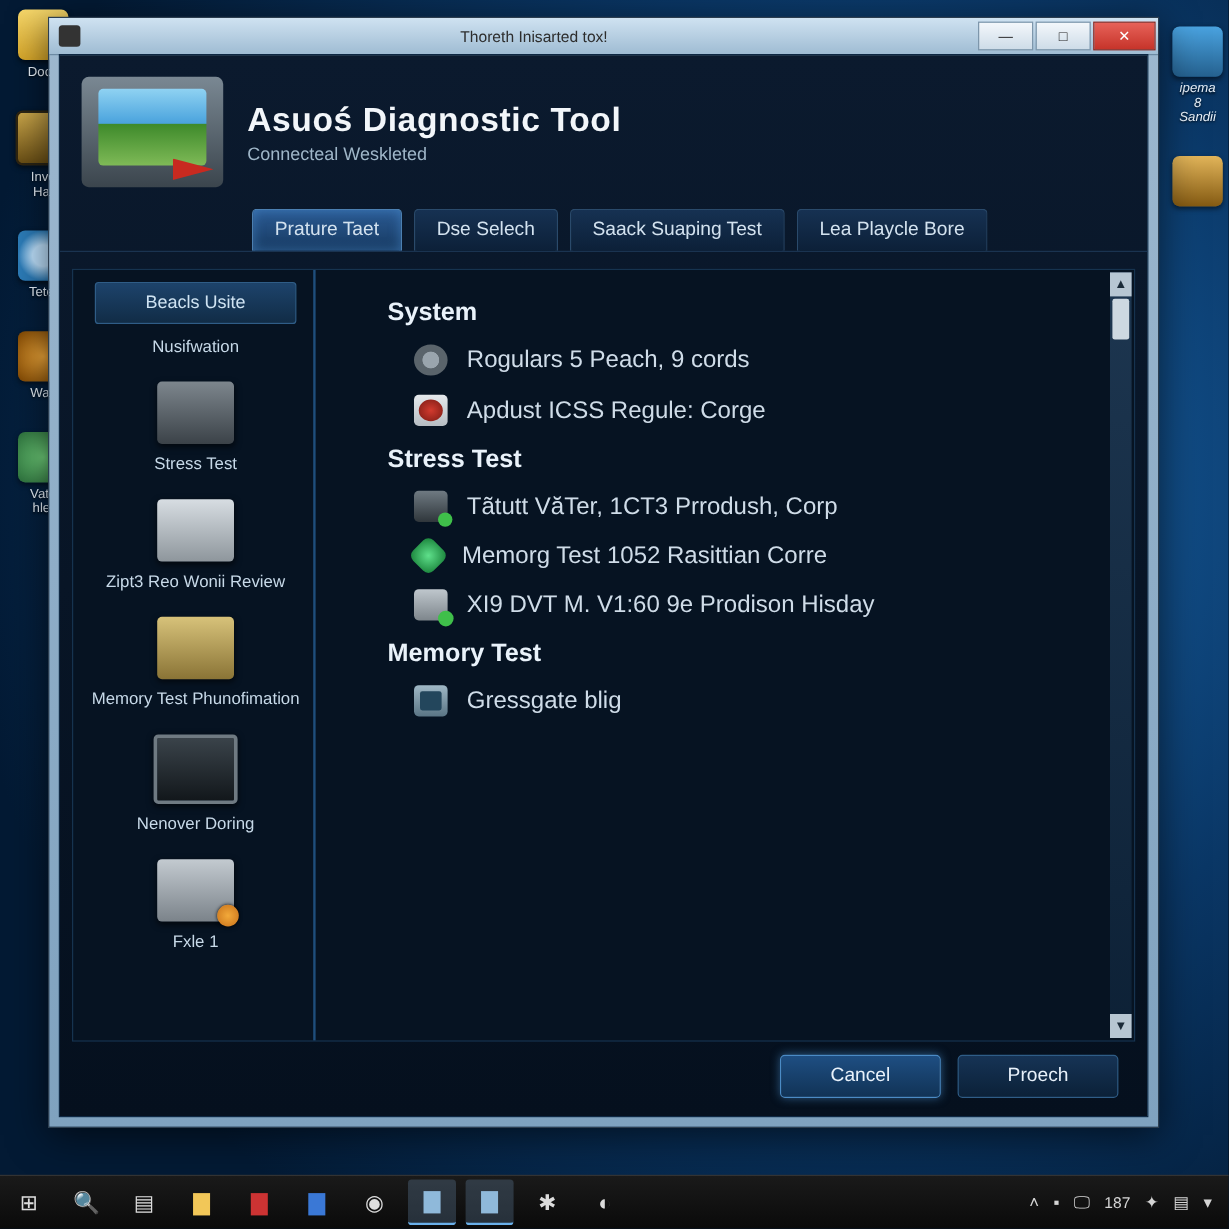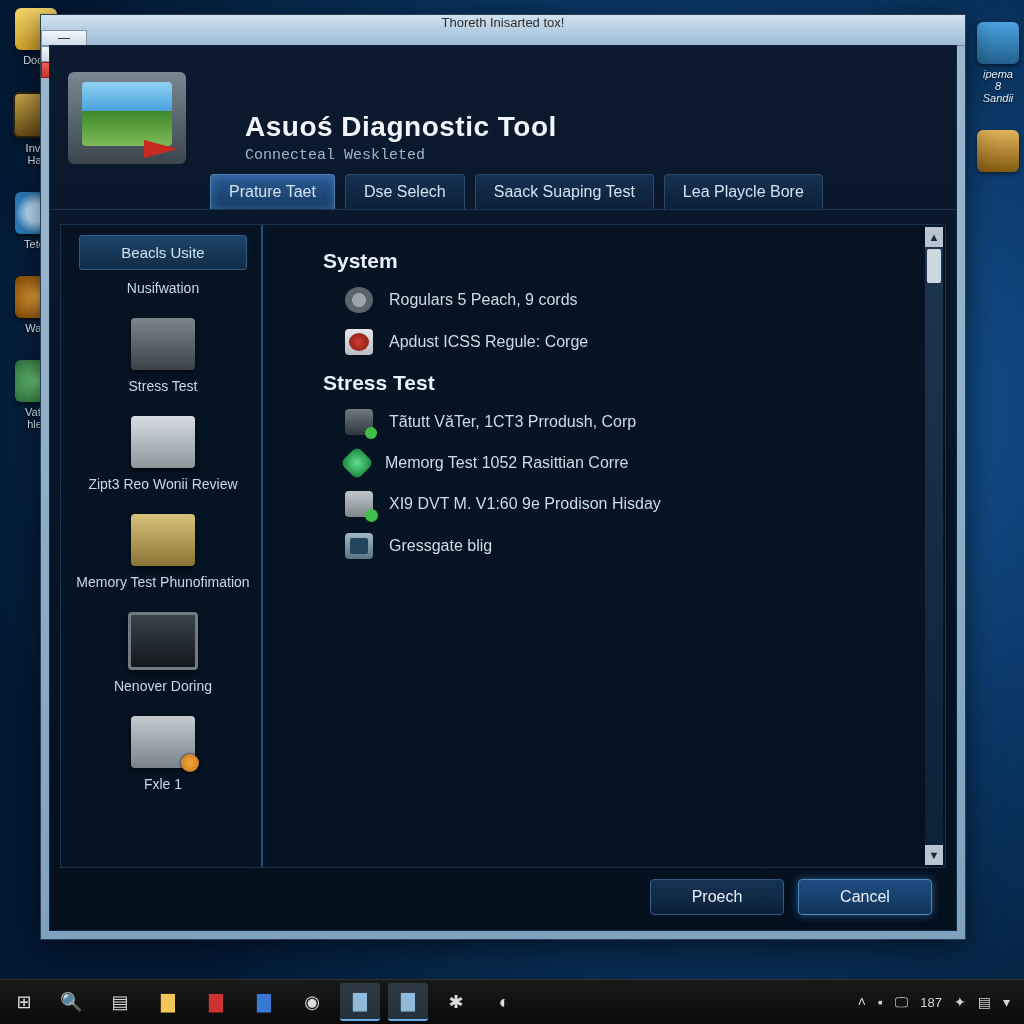--- a/index.html
+++ b/index.html
@@ -27,41 +27,41 @@
     color:#ddd;font-size:18px;border-radius:3px;}
   .tb-item.active{background:rgba(120,160,200,.25);border-bottom:2px solid #6ab0ea;}
   .tb-sep{flex:1;}
   .tb-tray{display:flex;align-items:center;color:#d5d5d5;font-size:13px;padding-right:8px;}
   .tb-tray span{margin:0 6px;}
   .tb-tray .tray-ico{font-size:14px;}
 
   
   .win{position:absolute;left:40px;top:14px;width:924px;height:924px;
     background:linear-gradient(#9db8cf,#7fa2bf);border:1px solid #2c3e50;box-shadow:0 6px 30px rgba(0,0,0,.6);}
-  .titlebar{height:30px;background:linear-gradient(#cfe2f1,#9fbcd3);display:flex;
-    font-size:13px;color:#222;border-bottom:1px solid #6c8aa3;flex-direction:column;}
+  .titlebar{height:30px;background:linear-gradient(#cfe2f1,#9fbcd3);display:flex;align-items:center;
+    font-size:13px;color:#222;border-bottom:1px solid #6c8aa3;}
   .titlebar .t-ico{width:18px;height:18px;margin:0 8px;background:#333;border-radius:3px;}
   .titlebar .t-txt{flex:1;text-align:center;color:#2d2d2d;}
   .win-btn{width:44px;height:22px;margin-right:2px;background:linear-gradient(#f3f7fb,#cedce8);
     border:1px solid #7d96ab;display:flex;align-items:center;justify-content:center;font-size:12px;color:#222;}
   .win-btn.close{background:linear-gradient(#e76259,#c6342a);color:#fff;border-color:#8c241c;width:50px;}
 
   
   .app-body{position:absolute;inset:30px 8px 8px 8px;background:linear-gradient(#0b1a2e,#05101e);
     border:1px solid #0e2843;}
-  .app-header{display:flex;align-items:flex-end;height:108px;padding:10px 18px;gap:39px;}
+  .app-header{display:flex;align-items:center;height:108px;padding:10px 18px;}
   .app-logo{width:118px;height:92px;border-radius:6px;
     background:linear-gradient(#7a8893,#3b454d);
     display:flex;align-items:center;justify-content:center;position:relative;margin-right:20px;}
   .app-logo::before{content:"";position:absolute;inset:10px 14px 18px 14px;border-radius:4px;
     background:linear-gradient(#8fd2f2 0%,#4aa3dd 45%,#3e8a2b 46%,#7fba57 100%);}
   .app-logo::after{content:"";position:absolute;right:8px;bottom:6px;width:34px;height:18px;
     background:#c82a20;clip-path:polygon(0 0,100% 50%,0 100%);}
   .app-title h1{margin:0;color:#f2f6fa;font-size:28px;font-weight:600;letter-spacing:.5px;}
-  .app-title .sub{color:#9fb6c8;font-size:15px;margin-top:4px;font-family:Liberation Mono, monospace;}
+  .app-title .sub{color:#9fb6c8;font-size:15px;margin-top:4px;}
 
   .tabs{display:flex;padding:0 14px 0 160px;gap:10px;border-bottom:1px solid #1a3350;}
   .tab{padding:8px 18px;color:#d3e2ef;font-size:16px;border:1px solid #2a4a6b;
     background:linear-gradient(#163152,#0c2038);border-radius:4px 4px 0 0;border-bottom:none;}
   .tab.active{background:linear-gradient(#2a5a93,#173a61);border-color:#4b7fb1;
     box-shadow:0 0 10px rgba(80,150,220,.5) inset;}
 
   .content-wrap{position:absolute;top:178px;left:10px;right:10px;bottom:62px;
     border:1px solid #16334f;background:#061322;}
   .sidebar{position:absolute;top:0;left:4px;bottom:0;width:196px;border-right:2px solid #1e4e7c;
@@ -74,21 +74,21 @@
   .sb-ico.tower{background:linear-gradient(#7d868d,#3b4248);}
   .sb-ico.panel{background:linear-gradient(#d7dde2,#8e969c);}
   .sb-ico.monitor{background:linear-gradient(#3a434a,#12171b);border:3px solid #6f7a82;}
   .sb-ico.cube{background:linear-gradient(#d7c27a,#8a7436);}
   .sb-ico.disp{background:linear-gradient(#c3cad0,#7b838a);position:relative;}
   .sb-ico.disp::after{content:"";position:absolute;right:-4px;bottom:-4px;width:18px;height:18px;border-radius:50%;
     background:radial-gradient(#f2a93a,#c8711a);box-shadow:0 0 3px #000;color:#fff;font-size:12px;text-align:center;line-height:18px;}
 
   .main{position:absolute;top:0;left:198px;right:20px;bottom:0;padding:14px 20px;overflow:hidden;color:#d6e4f0;margin-left:44px;}
   .sec-h{font-size:21px;font-weight:600;color:#e9f2fa;margin:10px 0 14px;}
-  .row{display:flex;align-items:center;margin:10px 0 16px 22px;font-size:16px;color:#cfdce8;}
+  .row{display:flex;align-items:center;margin:10px 0 16px 22px;font-size:20px;color:#cfdce8;}
   .row .ri{width:28px;height:26px;margin-right:16px;border-radius:4px;flex:none;}
   .ri.gear{background:radial-gradient(circle,#9aa5ad 35%,#5a646b 38%);border-radius:50%;}
   .ri.shield{background:linear-gradient(#e5e9ec,#b6bdc3);position:relative;}
   .ri.shield::after{content:"";position:absolute;inset:4px;border-radius:50%;
     background:radial-gradient(#d23a2e,#7a1b14);}
   .ri.mon{background:linear-gradient(#6f7a82,#2f363b);position:relative;}
   .ri.mon::after{content:"";position:absolute;right:-4px;bottom:-4px;width:12px;height:12px;border-radius:50%;background:#3fbf4a;}
   .ri.gem{width:24px;height:24px;background:radial-gradient(#5fe08b,#137a33);border-radius:6px;transform:rotate(45deg);}
   .ri.pack{background:linear-gradient(#bfc7cd,#7e868c);position:relative;}
   .ri.pack::after{content:"";position:absolute;right:-5px;bottom:-5px;width:13px;height:13px;border-radius:50%;background:#3fbf4a;}
@@ -222,36 +222,37 @@
               <div>Tãtutt VăTer, 1CT3 Prrodush, Corp</div>
             </div>
             <div class="row">
               <div class="ri gem"></div>
               <div>Memorg Test 1052 Rasittian Corre</div>
             </div>
             <div class="row">
               <div class="ri pack"></div>
               <div>XI9 DVT M. V1:60 9e Prodison Hisday</div>
             </div>
+            <div class="sec-h">Memory Test</div>
             <div class="row">
               <div class="ri chip"></div>
               <div>Gressgate blig</div>
             </div>
           </div>
 
         <div class="scrollbar">
           <div class="sb-up">▲</div>
           <div class="sb-thumb"></div>
           <div class="sb-dn">▼</div>
         </div>
       </div>
 
       <div class="footer">
+        <div class="btn primary">Cancel</div>
         <div class="btn">Proech</div>
-        <div class="btn primary">Cancel</div>
       </div>
     </div>
   </div>
 
   <div class="taskbar">
     <div class="tb-item">⊞</div>
     <div class="tb-item">🔍</div>
     <div class="tb-item">▤</div>
     <div class="tb-item" style="color:#f2c758">▇</div>
     <div class="tb-item" style="color:#c33">▇</div>

